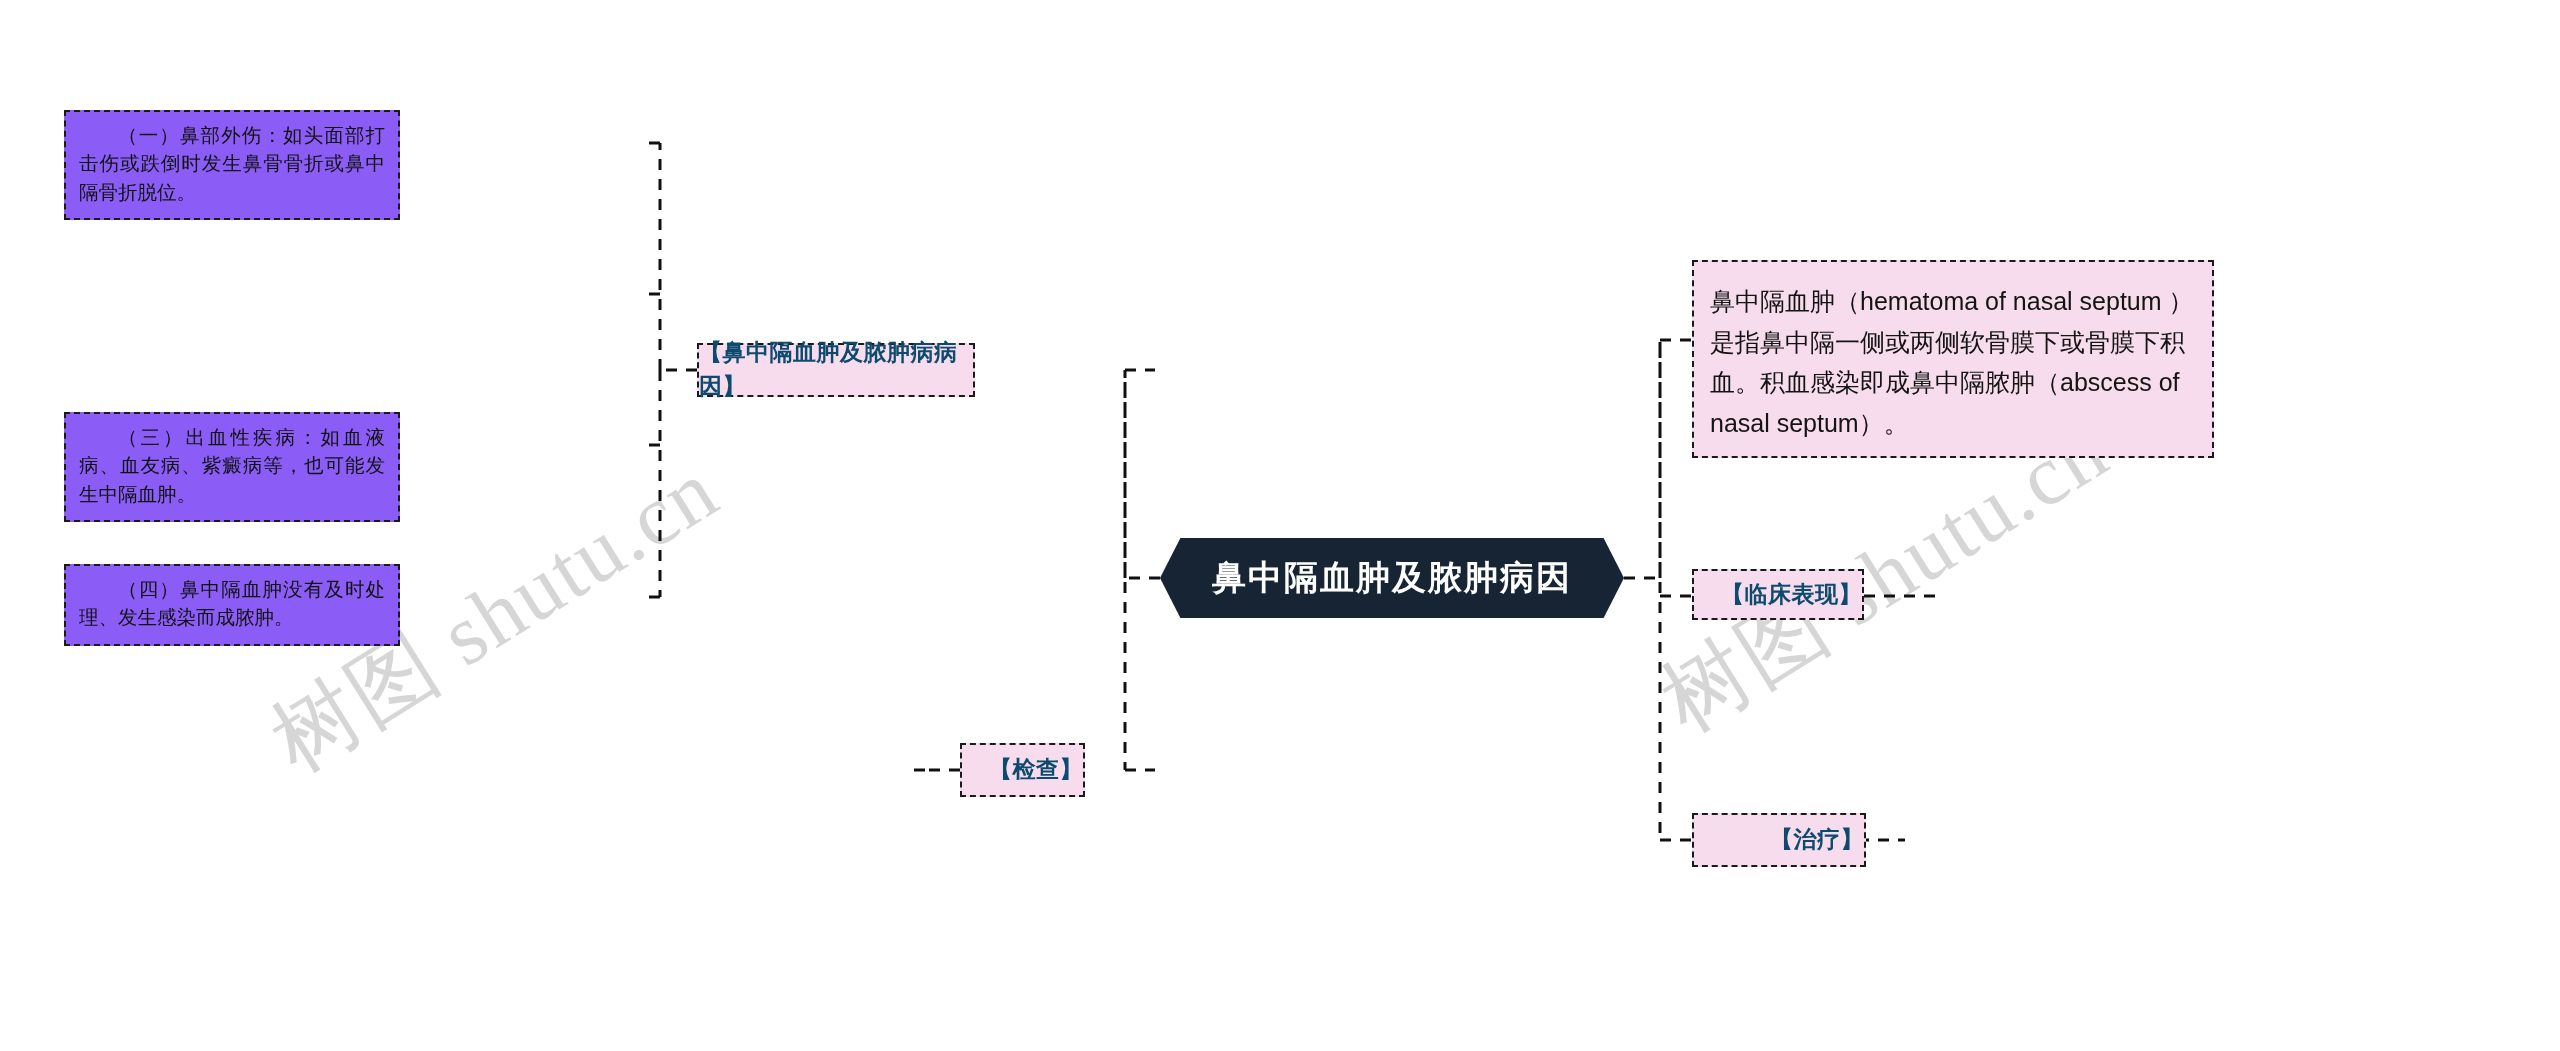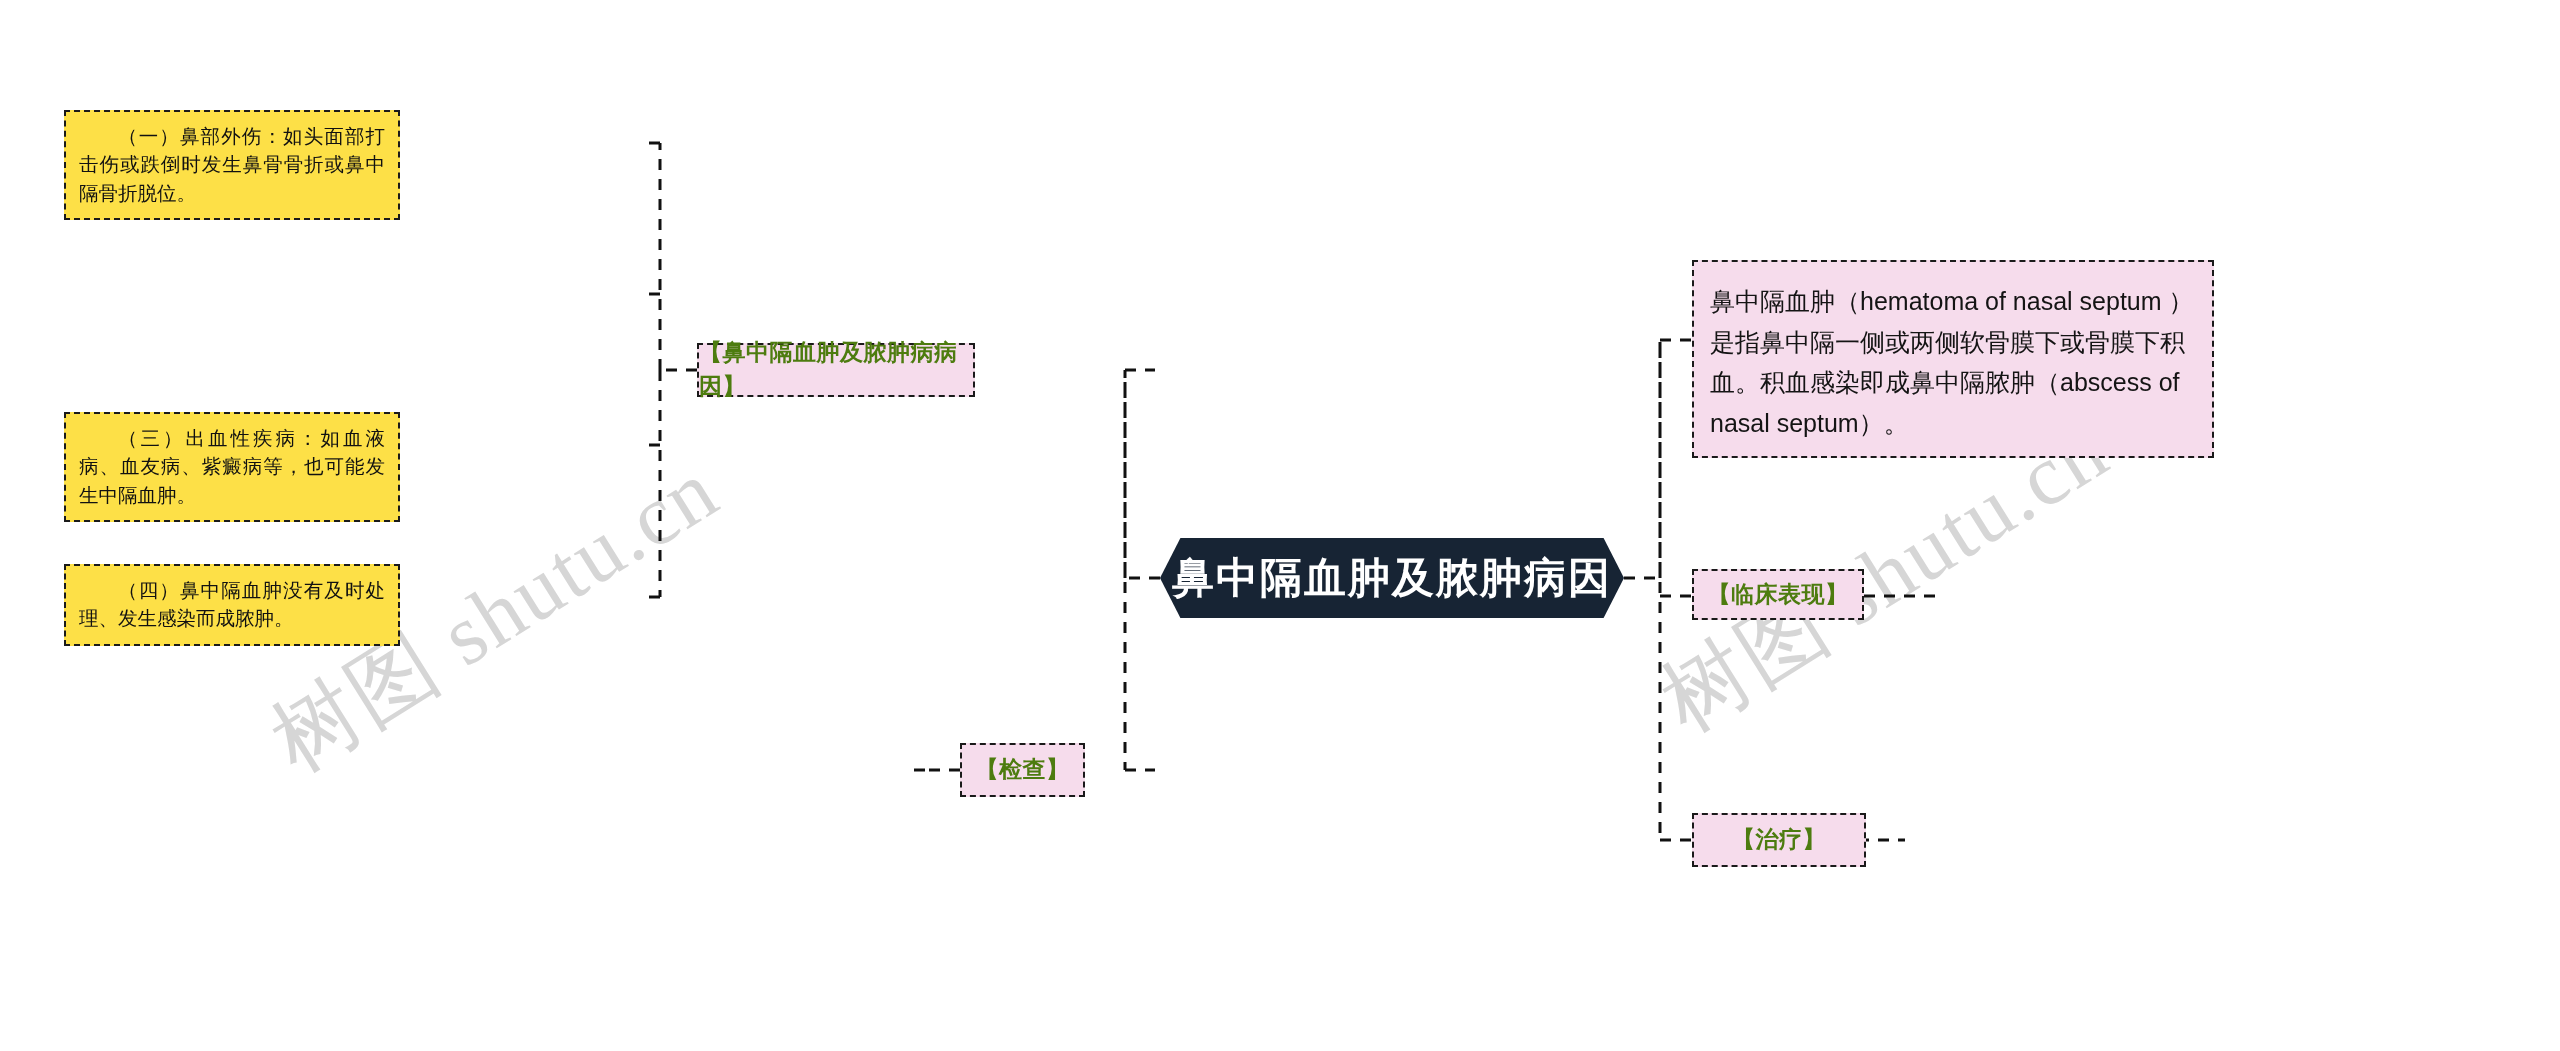--- a/index.html
+++ b/index.html
@@ -56,37 +56,38 @@
     position: absolute;
     box-sizing: border-box;
     z-index: 3;
     border: 2.5px dashed #1a1a1a;
     line-height: 1.46;
     color: #111111;
   }
 
   
   .leaf {
-    background: #fde047;
+    background: #8b5cf6;
     padding: 10px 13px 11px 13px;
     font-size: 19.5px;
     text-align: justify;
     text-justify: inter-ideograph;
+    font-family: Liberation Serif, serif;
   }
 
   
   .cat {
     background: #f6dcec;
     display: flex;
     align-items: center;
-    justify-content: center;
+    justify-content: flex-end;
     font-size: 23px;
     font-weight: 700;
     letter-spacing: 0.5px;
-    color: #4d7c0f;
+    color: #0c4a6e;
   }
 
   
   .pinkbox {
     background: #f6dcec;
     padding: 19px 16px 13px 16px;
     font-size: 25px;
     line-height: 1.62;
     color: #141414;
   }
@@ -96,21 +97,21 @@
     position: absolute;
     z-index: 4;
     background: #172434;
     display: flex;
     align-items: center;
     justify-content: center;
     clip-path: polygon(4.4% 0%, 95.6% 0%, 100% 50%, 95.6% 100%, 4.4% 100%, 0% 50%);
   }
   #root .root-label {
     color: #ffffff;
-    font-size: 42px;
+    font-size: 34px;
     font-weight: 700;
     letter-spacing: 2px;
     white-space: nowrap;
   }
 
   .indent { text-indent: 2em; display: block; }
 </style>
 </head>
 <body>
 

